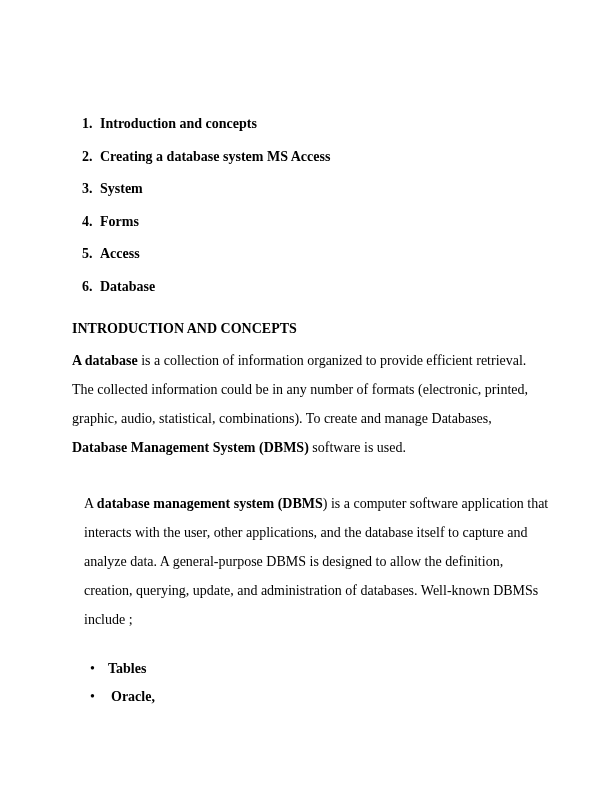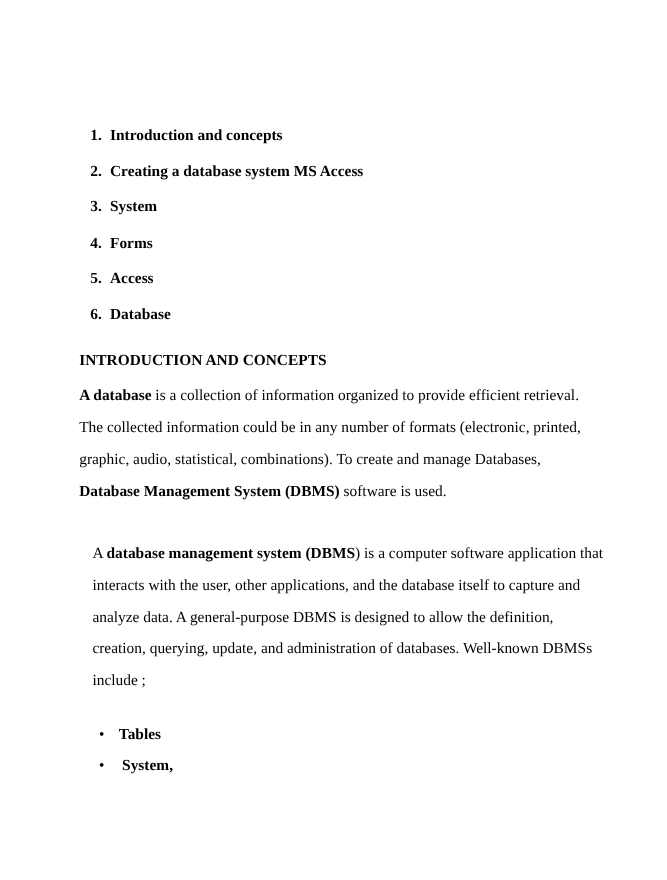--- a/index.html
+++ b/index.html
@@ -71,16 +71,16 @@
 
   <p class="para p2" style="margin:12px;"><span>A </span><b>database management system (DBMS</b><span>) is a computer software application that interacts with the user, other applications, and the database itself to capture and analyze data. A general-purpose DBMS is designed to allow the definition, creation, querying, update, and administration of databases. Well-known DBMSs include ;</span></p>
 
   <ul class="bullets">
     <li>
         <span class="dot">•</span>
         <span class="txt">Tables</span>
       </li>
     <li class="b2">
         <span class="dot">•</span>
-        <span class="txt">System,</span>
+        <span class="txt">Oracle,</span>
       </li>
   </ul>
 </div>
 
 </body></html>

